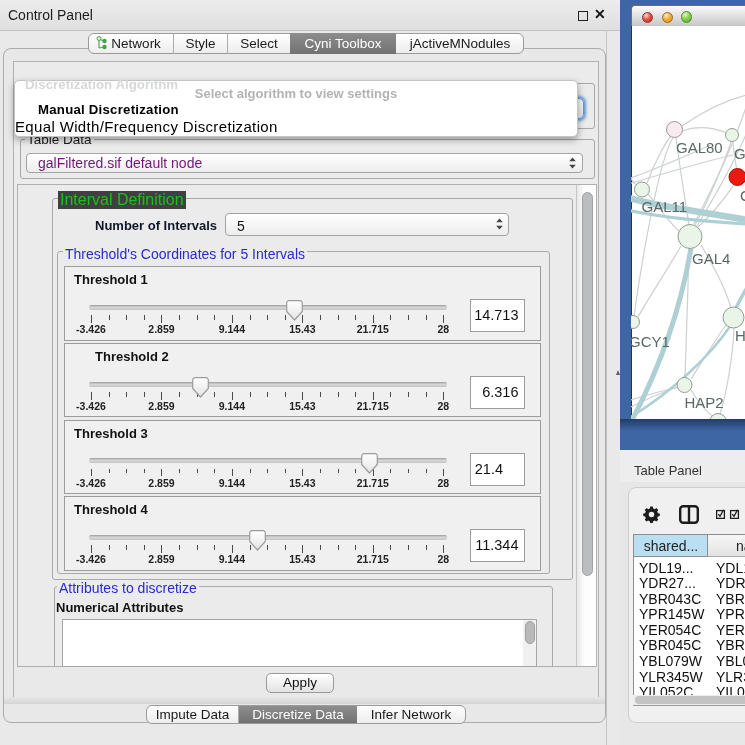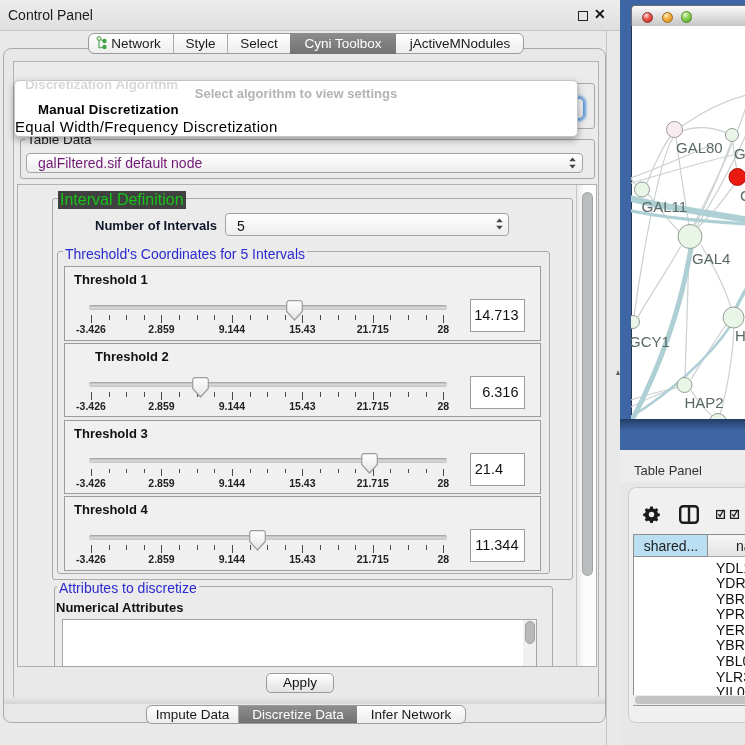--- a/index.html
+++ b/index.html
@@ -112,20 +112,21 @@
   <rect x="14.6" y="1.6" width="7.8" height="7.8" fill="none" stroke="#1c1c1c" stroke-width="1.3"></rect>
   <path d="M16.3,5.2 L18,7.4 L21.6,0.8" fill="none" stroke="#1c1c1c" stroke-width="1.3"></path>
 </svg>
 
 <div class="ab" style="left:633px;top:534px;width:112px;height:161px;background:#ffffff;border:1px solid #8e8e8e;border-right:none;"></div>
 <div class="ab" style="left:634px;top:535px;width:74px;height:22px;background:#badff2;border-right:1px solid #8e8e8e;box-sizing:border-box;"></div>
 <div class="ab" style="left:708px;top:535px;width:37px;height:22px;background:linear-gradient(#f6f6f6,#e3e3e3);border-bottom:1px solid #aaa;box-sizing:border-box;"></div>
 <div class="ab" style="left:634px;top:535px;width:74px;height:22px;border-bottom:1px solid #8e8e8e;box-sizing:border-box;font-size:14px;color:#222;text-align:center;line-height:22px;">shared...</div>
 <div class="ab" style="left:736px;top:535px;font-size:14px;color:#222;line-height:22px;">nam</div>
 <div class="ab" style="left:633px;top:557px;width:112px;height:138px;overflow:hidden;font-size:14px;color:#111;">
+  <div style="position:absolute;left:6px;top:3.5px;line-height:15.6px;">YDL19...<br>YDR27...<br>YBR043C<br>YPR145W<br>YER054C<br>YBR045C<br>YBL079W<br>YLR345W<br>YIL052C</div>
   <div style="position:absolute;left:83px;top:3.5px;line-height:15.6px;">YDL1<br>YDR2<br>YBR0<br>YPR1<br>YER0<br>YBR0<br>YBL0<br>YLR3<br>YIL0</div>
 </div>
 
 <div class="ab" style="left:633px;top:695px;width:112px;height:10px;background:#ececec;"></div>
 <div class="ab" style="left:635px;top:695.5px;width:115px;height:8.5px;background:#c3c3c3;border-radius:5px;"></div>
 <div class="ab" style="left:633px;top:705px;width:112px;height:1px;background:#9a9a9a;"></div>
 
 <div class="ab" style="left:3px;top:48px;width:603px;height:675px;border:1px solid #ababab;border-radius:8px;background:#e8e8e8;box-sizing:border-box;"></div>
 
 <div class="ab" style="left:13px;top:61px;width:586px;height:636px;border:1px solid #b2b2b2;background:#ebebeb;box-sizing:border-box;"></div>

